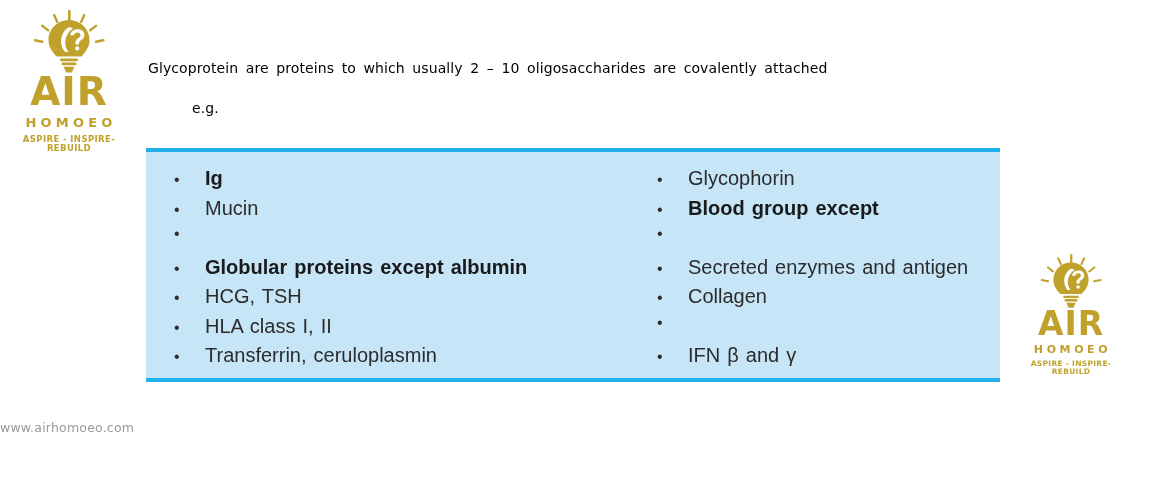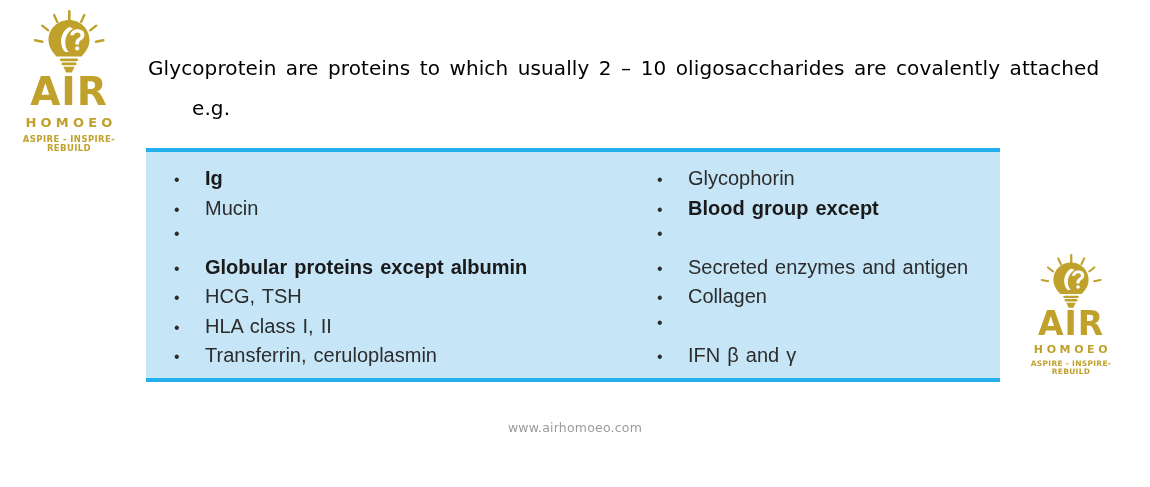--- a/index.html
+++ b/index.html
@@ -67,21 +67,21 @@
   .logo-main .logo-tag { font-size: 8.5px; letter-spacing: 0.4px; margin-top: 6px; }
   .logo-small .logo-tag { font-size: 7.5px; letter-spacing: 0.3px; margin-top: 5px; }
 
   
   .heading {
     position: absolute;
     left: 148px;
     top: 48px;
     width: 862px;
     font-family: "DejaVu Sans", sans-serif;
-    font-size: 20px;
+    font-size: 14px;
     color: #000000;
     line-height: 40px;
     letter-spacing: 0.1px;
   }
   .heading-line1 {
     display: block;
     white-space: nowrap;
     word-spacing: 3px;
   }
   .heading-line2 {
@@ -138,21 +138,20 @@
     font-weight: bold;
     color: #1A1A1A;
   }
 
   
   .watermark {
     position: absolute;
     left: 0;
     top: 420px;
     width: 1150px;
-    text-align: center;
     font-family: "DejaVu Sans", sans-serif;
     font-size: 12.5px;
     color: #9A9A9A;
     letter-spacing: 0.2px;
   }
 </style>
 </head>
 <body>
 
 <div class="logo logo-main">

